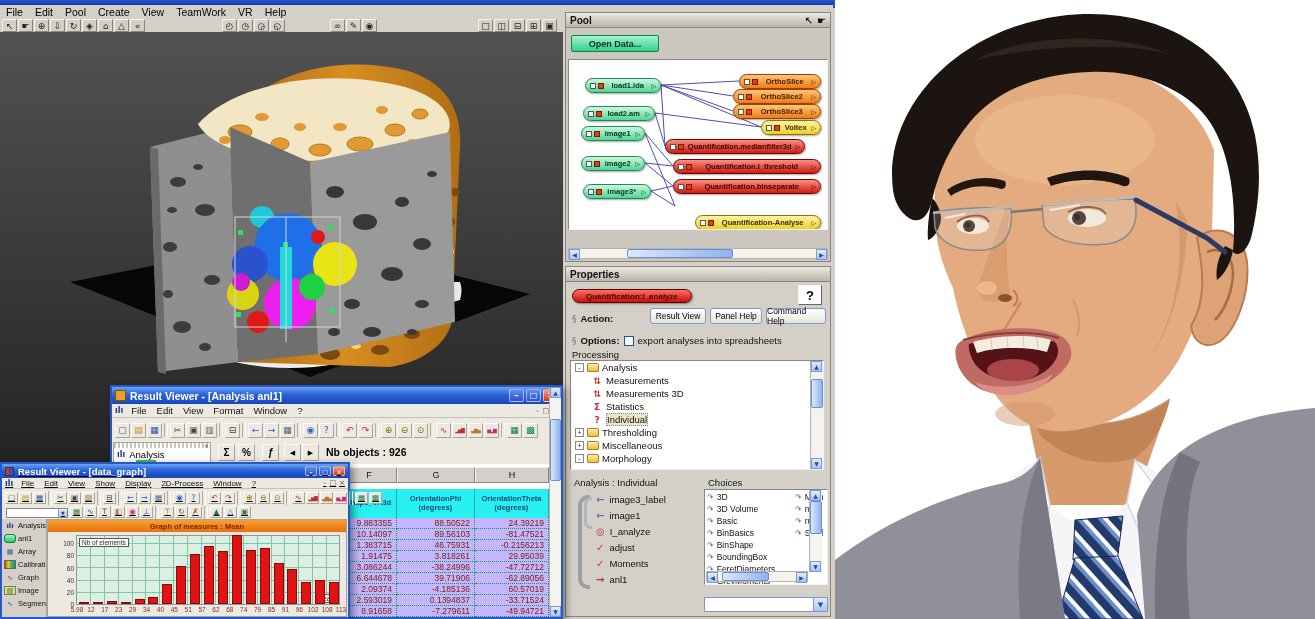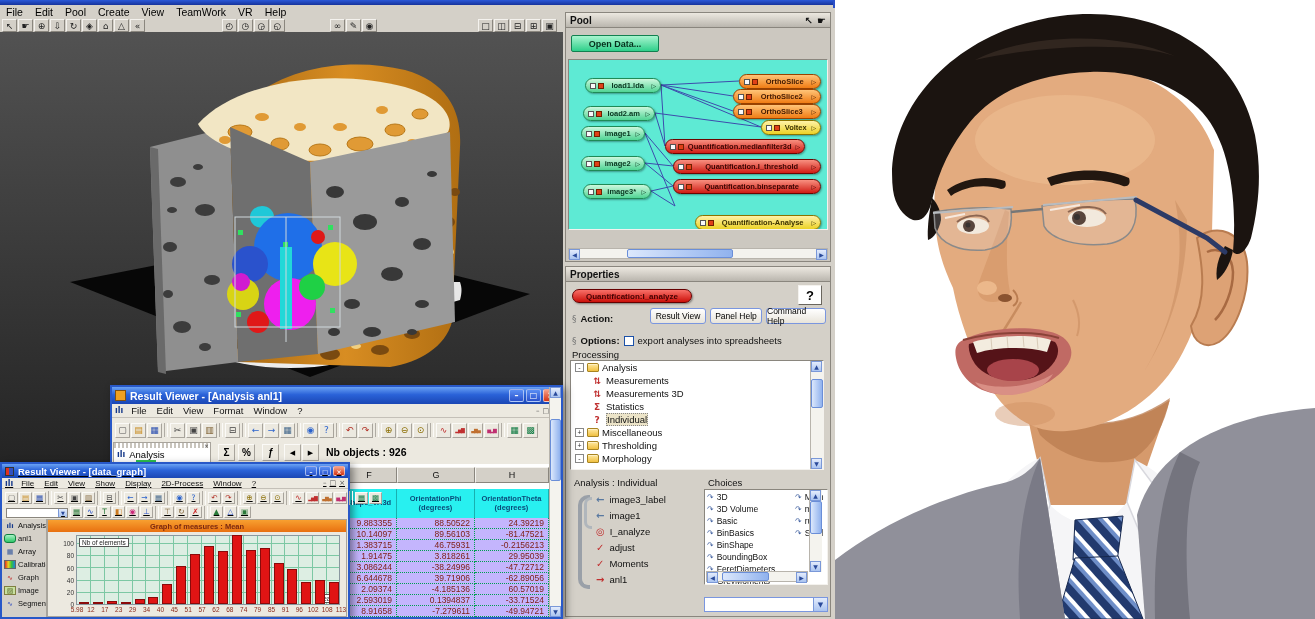--- a/index.html
+++ b/index.html
@@ -18,21 +18,21 @@
   .viewport { position:absolute; left:0; top:32px; width:563px; height:430px; background:#333; }
 
   
   .side { position:absolute; left:563px; top:8px; width:272px; height:611px; background:#d4d0c8; }
   .panel { position:absolute; border:1px solid #8a867e; background:#ccc8c0; }
   .panel-title { height:15px; background:linear-gradient(180deg,#ece8e0,#bab6ae); border-bottom:1px solid #8a867e; font-size:10px; font-weight:bold; color:#111; display:flex; align-items:center; padding:0 4px; }
   .pool-panel { left:2px; top:4px; right:4px; height:250px; }
   .pool-cursors { margin-left:auto; display:flex; gap:4px; font-size:10px; color:#111; }
   .open-data { position:absolute; left:5px; top:22px; width:88px; height:17px; font-size:9px; font-weight:bold; color:#05301c;
     background:linear-gradient(180deg,#a8f5cf,#2ecf8a); border:1px solid #128050; border-radius:2px; display:flex; align-items:center; justify-content:center; }
-  .pool-canvas { position:absolute; left:2px; top:46px; right:2px; height:171px; background:#5eead4; border:1px solid; border-color:#8a867e #f4f2ee #f4f2ee #8a867e; overflow:hidden; }
+  .pool-canvas { position:absolute; left:2px; top:46px; right:2px; height:171px; background:#ffffff; border:1px solid; border-color:#8a867e #f4f2ee #f4f2ee #8a867e; overflow:hidden; }
   .pool-lines { position:absolute; left:0; top:0; }
   .pill { position:absolute; height:15px; border-radius:8px; display:flex; align-items:center; gap:2px; padding:0 4px; font-size:7.5px; font-weight:bold; box-shadow:1px 1px 2px rgba(0,0,0,.35); }
   .pill .sq1 { width:6px; height:6px; background:#fafafa; border:1px solid #555; flex:none; }
   .pill .sq2 { width:6px; height:6px; background:#e04018; border:1px solid #702000; flex:none; }
   .pill .lbl { flex:1; text-align:center; white-space:nowrap; overflow:hidden; }
   .pill .play { font-size:6px; flex:none; }
   .pill.green  { background:linear-gradient(180deg,#cdf8de,#50d494); border:1px solid #1f8a56; color:#06331d; }
   .pill.orange { background:linear-gradient(180deg,#ffc478,#f07c14); border:1px solid #9a4200; color:#401800; }
   .pill.yellow { background:linear-gradient(180deg,#fff2a8,#ecd226); border:1px solid #8a7400; color:#3a3000; }
   .pill.red    { background:linear-gradient(180deg,#f88; border:0) ; background:linear-gradient(180deg,#f89080,#d01c14); border:1px solid #6e0400; color:#3a0300; }
@@ -456,26 +456,26 @@
               <span class="t-glyph ico" style="color: rgb(192, 48, 48);">Σ</span>
               <span>Statistics</span>
             </div>
             <div class="tree-row" style="padding-left: 20px;">
               <span class="t-glyph ico" style="color: rgb(192, 48, 48);">?</span>
               <span class="sel-lab">Individual</span>
             </div>
             <div class="tree-row" style="padding-left: 4px;">
               <span class="expander">+</span>
               <span class="ti-folder"></span>
-              <span>Miscellaneous</span>
+              <span>Thresholding</span>
             </div>
             <div class="tree-row" style="padding-left: 4px;">
               <span class="expander">+</span>
               <span class="ti-folder"></span>
-              <span>Thresholding</span>
+              <span>Miscellaneous</span>
             </div>
             <div class="tree-row" style="padding-left: 4px;">
               <span class="expander">-</span>
               <span class="ti-folder"></span>
               <span>Morphology</span>
             </div>
           </div>
         <div class="vscroll" style="right: 7px; top: 94px; height: 108px; display: flex; flex-direction: column;" id="tree-vscroll">
             <span class="sb-arr ico">▲</span>
             <span style="flex: 1 1 0%; position: relative;">

